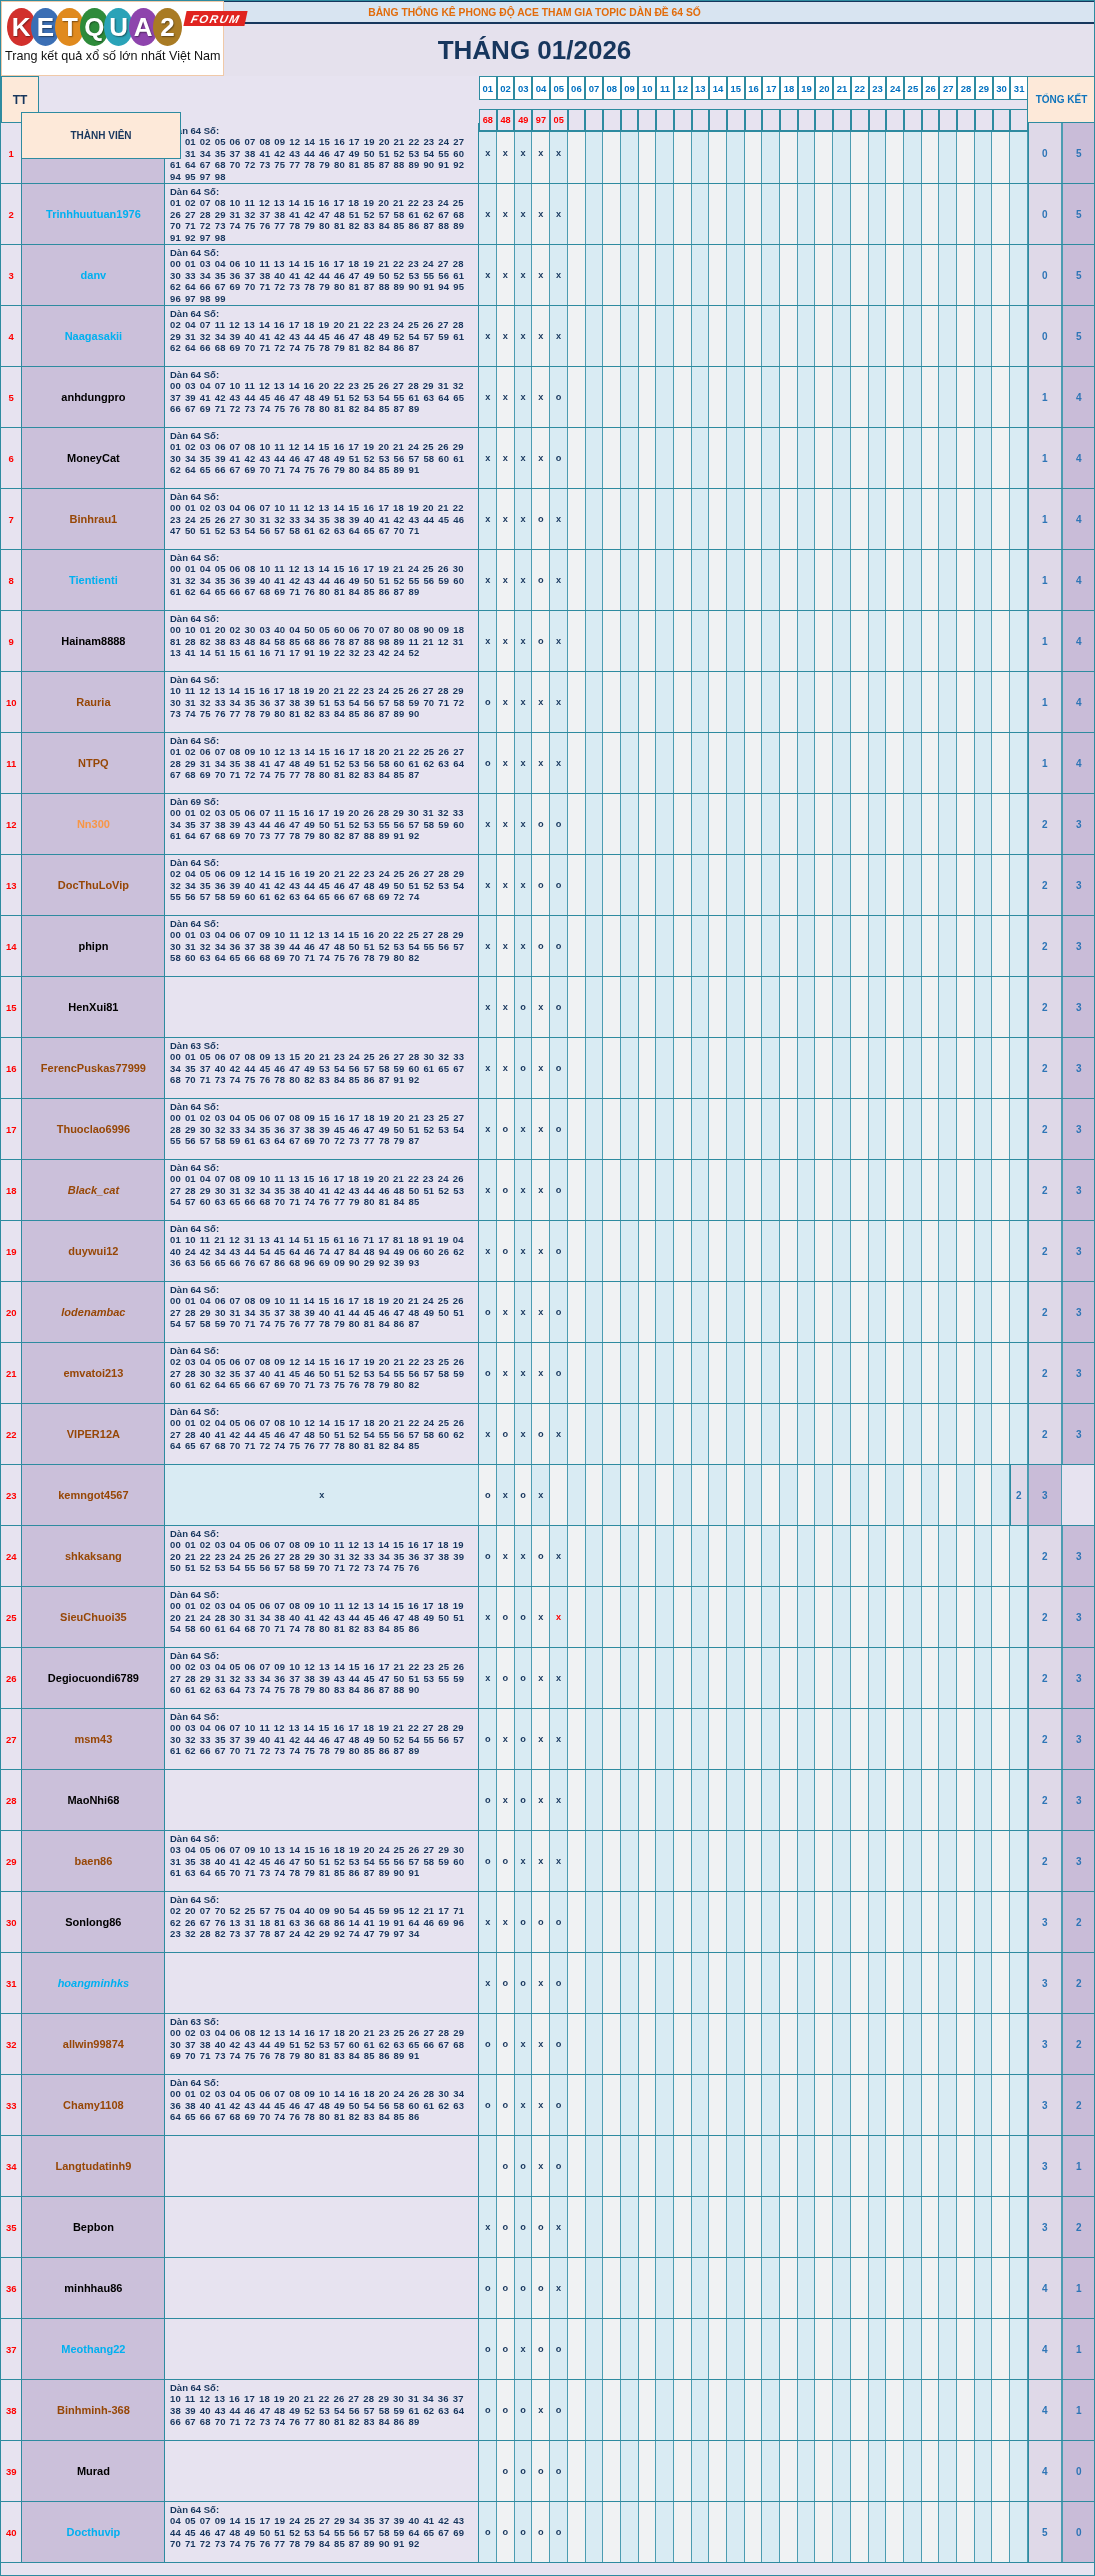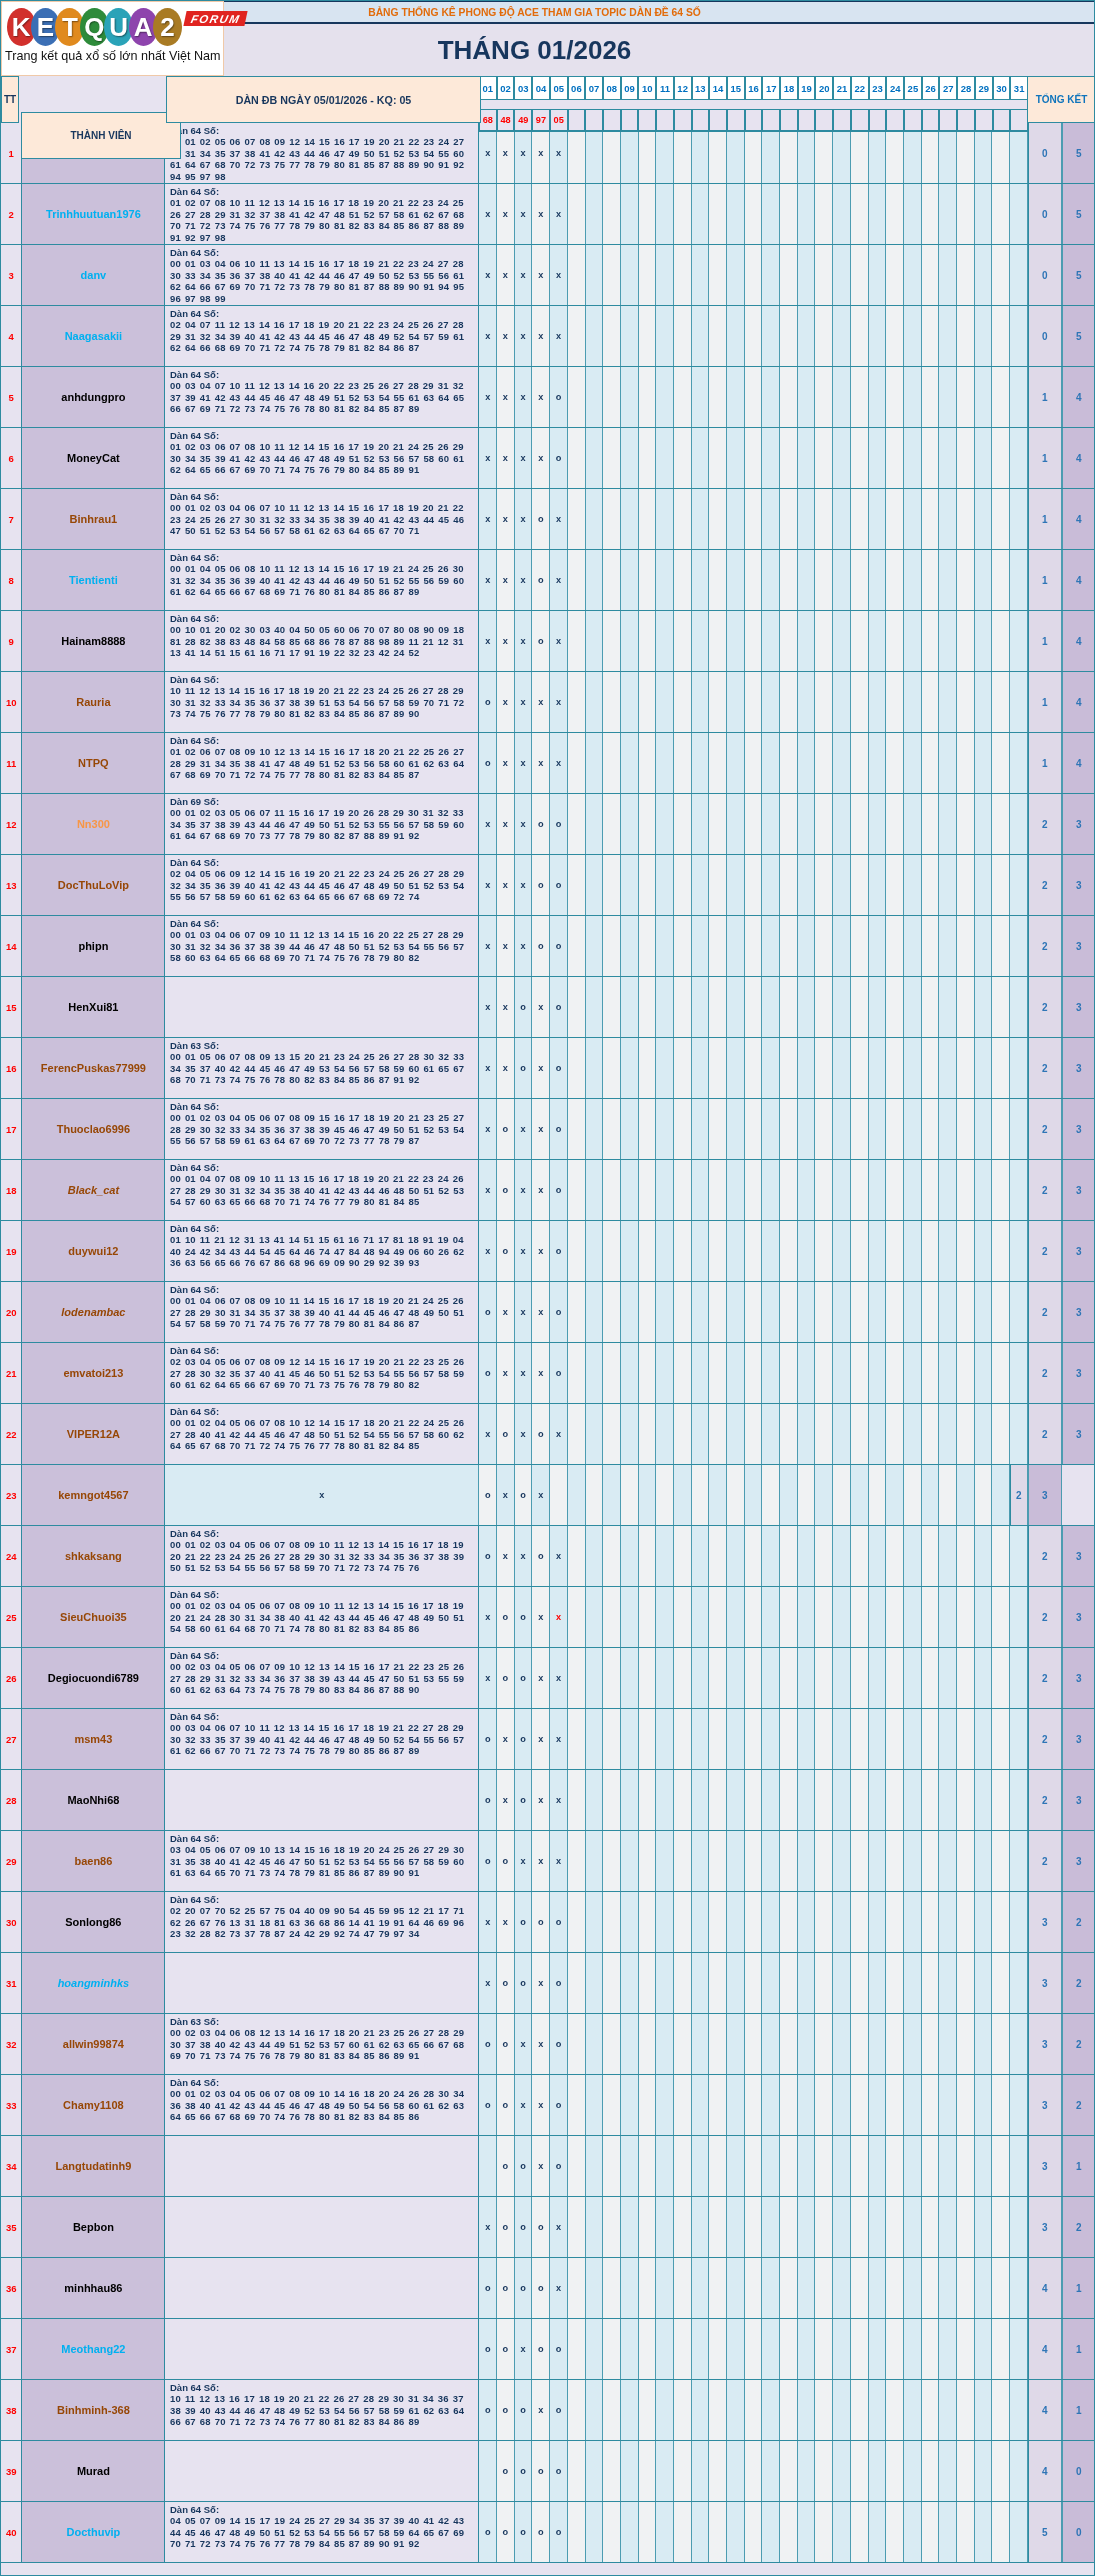--- a/index.html
+++ b/index.html
@@ -10,21 +10,21 @@
   #logo-line{white-space:nowrap;padding:6.1px 0 0 4.6px;}
   .logo-letter{display:inline-block;width:29px;height:38px;line-height:38px;text-align:center;border-radius:50%;color:#fff;font-weight:bold;font-size:26px;margin-right:-4.6px;text-shadow:0.8px 0.8px 1.5px rgba(0,0,0,.45);}
   #forum-badge{display:inline-block;vertical-align:13.7px;margin-left:7.6px;background:#e02420;color:#fff;font-style:italic;font-weight:bold;font-size:11.4px;padding:1.5px 6.1px;transform:skewX(-12deg);letter-spacing:1.5px;}
   #logo-tagline{font-size:12.6px;color:#111;padding:3.1px 0 0 3.1px;white-space:nowrap;}
   #banner{position:absolute;left:223px;top:0;width:873px;height:23px;background:#D8E4F1;border-top:1.5px solid #17365D;border-bottom:2.3px solid #17365D;box-sizing:border-box;display:flex;align-items:center;}
   #banner-title{width:100%;text-align:center;padding-right:252px;color:#E26B0A;font-weight:bold;font-size:10.3px;box-sizing:border-box;}
   #month-row{position:absolute;left:223px;top:23px;width:873px;height:52px;background:#E5E1ED;display:flex;align-items:center;}
   #month-title{width:100%;text-align:center;padding-right:252px;color:#17365D;font-weight:bold;font-size:26px;box-sizing:border-box;}
   
   .hdr{position:absolute;top:75px;height:47px;background:#FDE9D9;border:1.5px solid #2E8BA0;box-sizing:border-box;display:flex;align-items:center;justify-content:center;color:#17365D;font-weight:bold;z-index:2;}
-  #hdr-tt{left:0;width:18px;font-size:10px;}
+  #hdr-tt{left:0;width:38px;font-size:12px;}
   #hdr-member{left:20px;width:160px;font-size:10px;margin-top:36px;}
   #hdr-dan{left:165px;width:315px;font-size:10.7px;}
   #hdr-total{left:1026px;width:69px;color:#0F74BC;font-size:10px;}
   #day-header{position:absolute;left:478px;top:75px;width:549px;height:24.4px;display:grid;grid-template-columns:repeat(31,1fr);z-index:1;}
   .day-h{background:#fff;border:0.8px solid #2E8BA0;border-top:1.5px solid #2E8BA0;box-sizing:border-box;display:flex;align-items:center;justify-content:center;color:#0070C0;font-weight:bold;font-size:9.5px;}
   #kq-row{position:absolute;left:478px;top:108px;width:549px;height:23px;display:grid;grid-template-columns:repeat(31,1fr);z-index:1;}
   .kq-c{background:#E7E3F0;border:0.8px solid #2E8BA0;border-bottom:2.3px solid #2E8BA0;box-sizing:border-box;display:flex;align-items:center;justify-content:center;color:#FF0000;font-weight:bold;font-size:9.2px;}
   
   #rows{position:absolute;left:0;top:122px;width:1095px;}
   .row{display:grid;grid-template-columns:21.4px 143px 314px repeat(31,17.7px) 34px 34px;height:61px;border-bottom:1.9px solid #2E8BA0;box-sizing:border-box;}
@@ -57,21 +57,20 @@
   <div id="banner">
     <div id="banner-title">BẢNG THỐNG KÊ PHONG ĐỘ ACE THAM GIA TOPIC DÀN ĐỀ 64 SỐ</div>
   </div>
 
   <div id="month-row">
     <div id="month-title">THÁNG 01/2026</div>
   </div>
 
   <div id="hdr-tt" class="hdr">TT</div>
   <div id="hdr-member" class="hdr">THÀNH VIÊN</div>
-  <div id="hdr-dan" class="hdr">DÀN ĐB NGÀY 05/01/2026 - KQ: 05</div>
   <div id="hdr-total" class="hdr">TỔNG KẾT</div>
 
   <div id="day-header">
       <div class="day-h">01</div>
       <div class="day-h">02</div>
       <div class="day-h">03</div>
       <div class="day-h">04</div>
       <div class="day-h">05</div>
       <div class="day-h">06</div>
       <div class="day-h">07</div>

